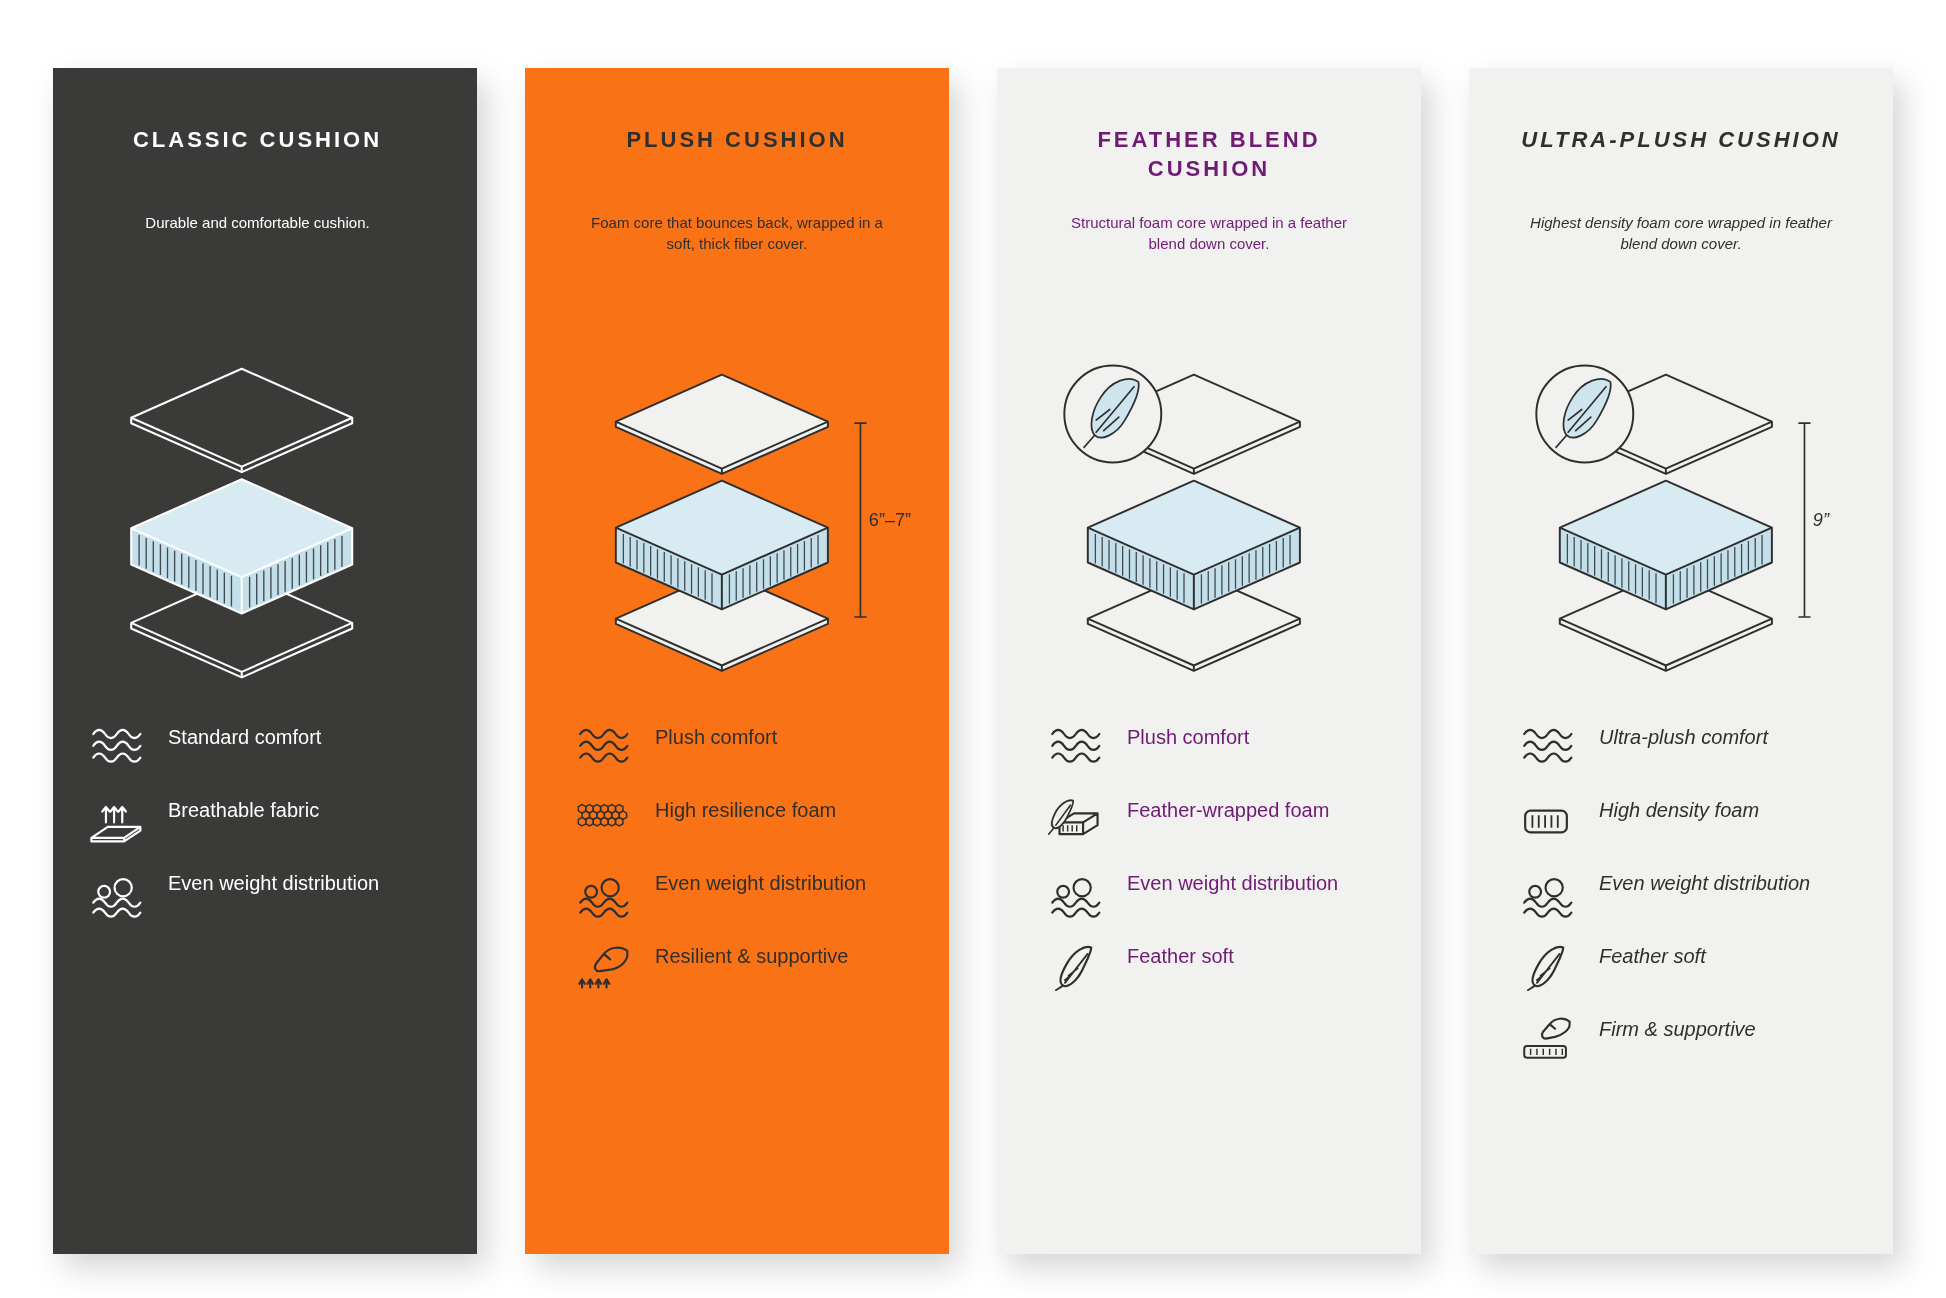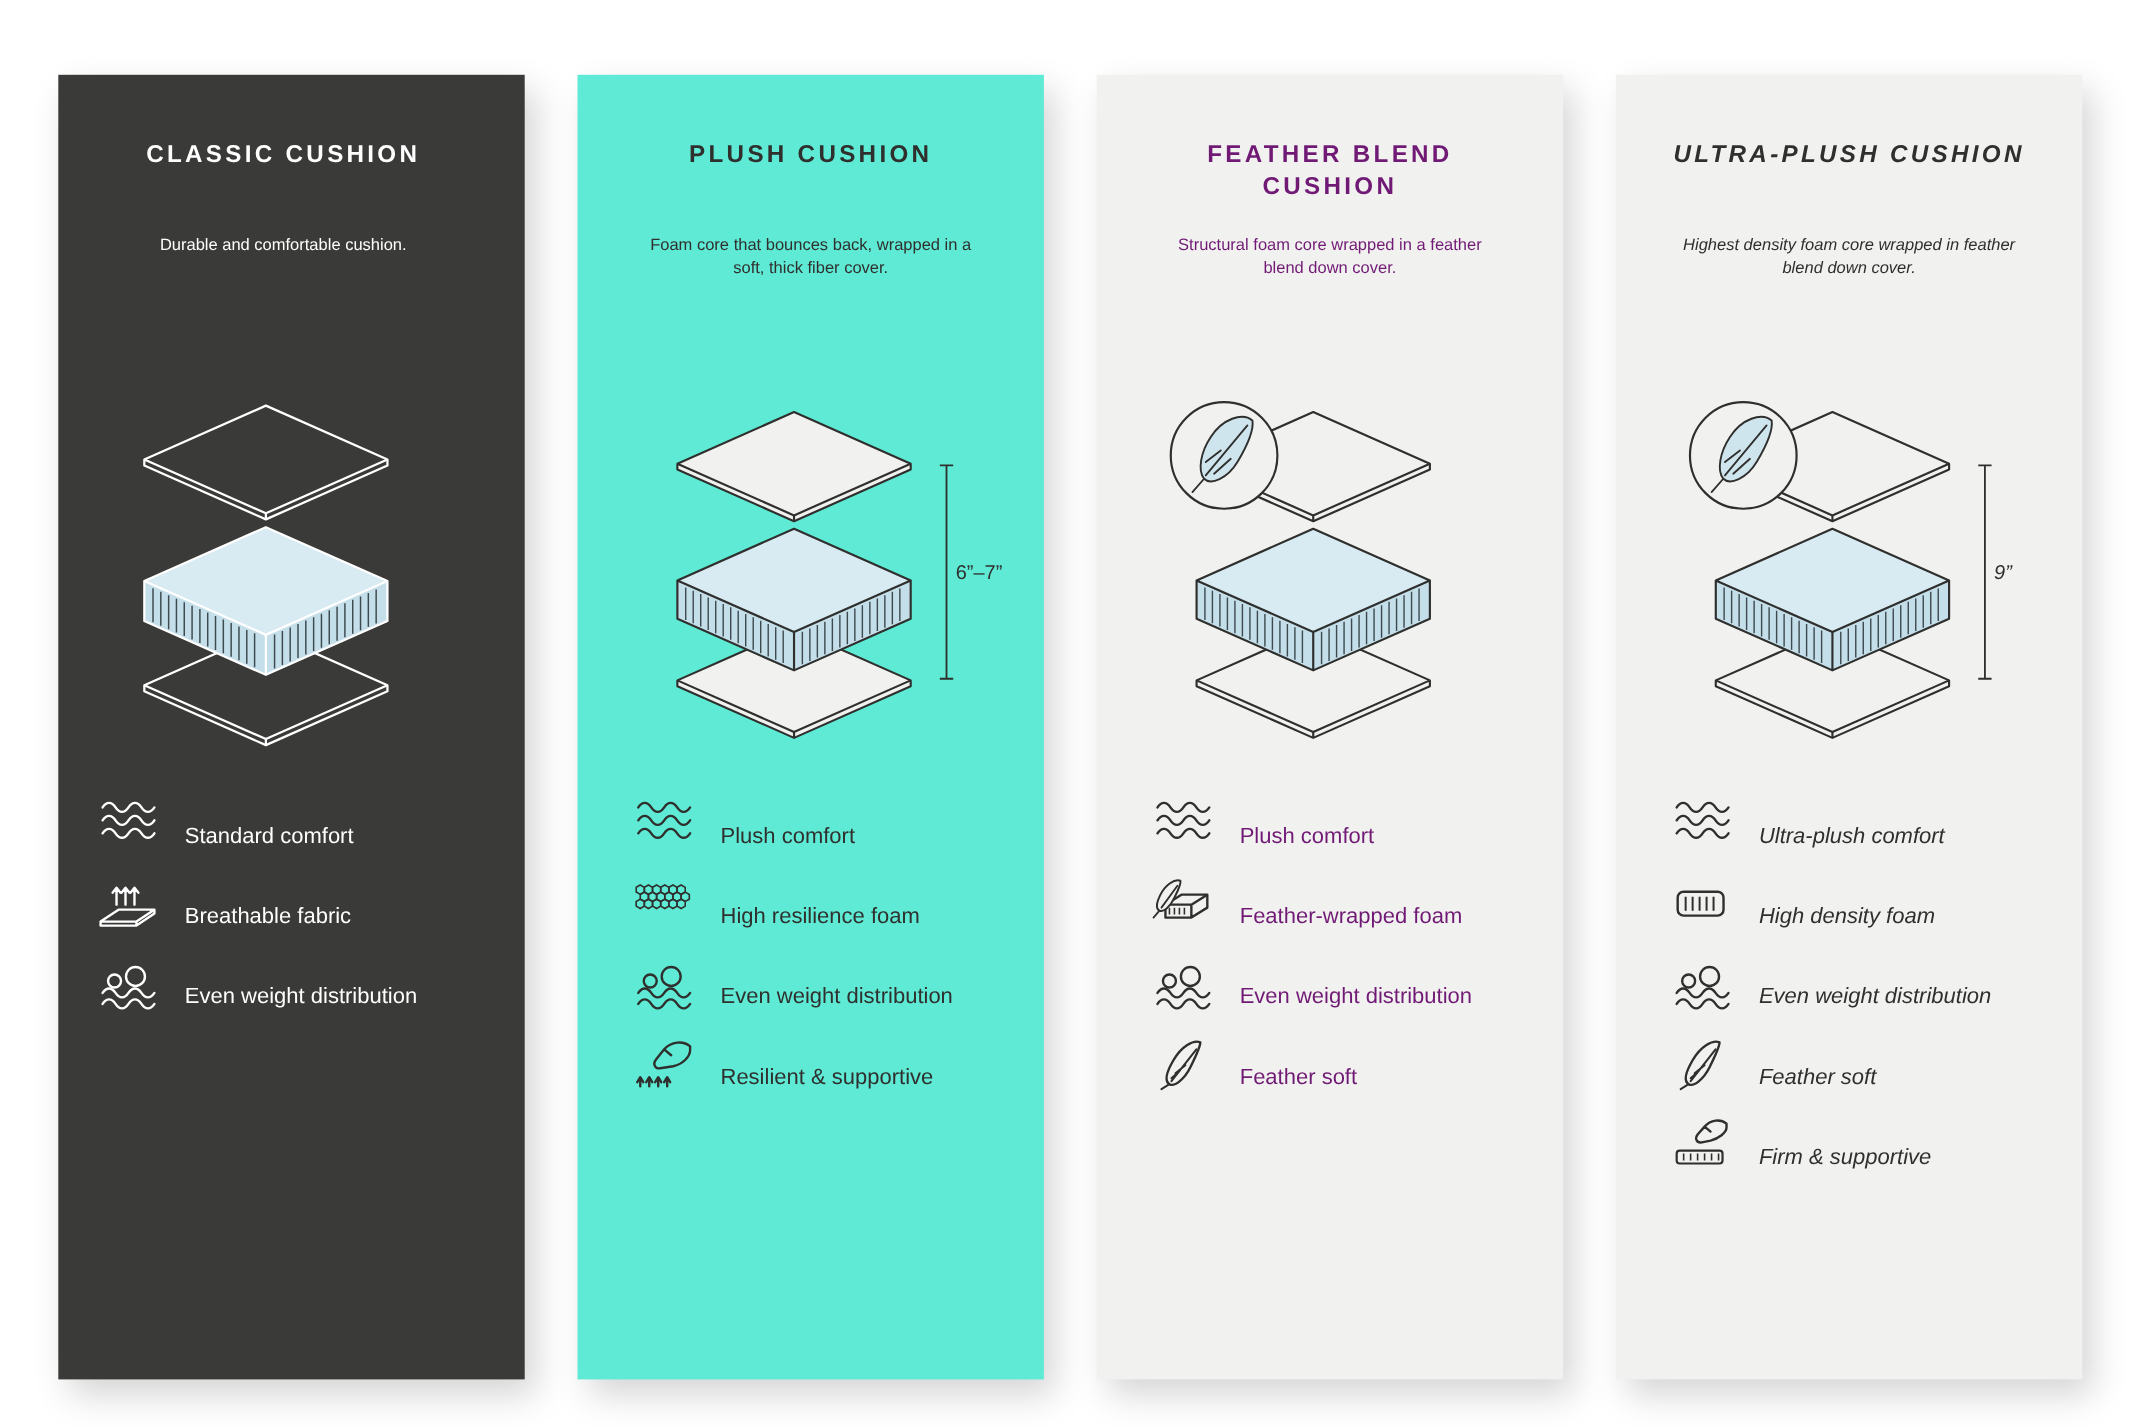--- a/index.html
+++ b/index.html
@@ -5,21 +5,21 @@
   *{box-sizing:border-box;margin:0;padding:0}
   html,body{width:1946px;height:1298px}
   body{font-family:"Liberation Sans",sans-serif;overflow:hidden}
   .stage{display:flex;justify-content:center;align-items:flex-start;gap:48px;padding-top:68px}
   .card{width:424px;height:1186px;padding:0 34px;box-shadow:10px 14px 30px rgba(0,0,0,.17)}
   .title{margin-top:58px;height:78px;font-size:22px;font-weight:bold;letter-spacing:3px;
          text-align:center;line-height:1.3;max-width:330px;margin-left:auto;margin-right:auto}
   .desc{height:116px;font-size:15px;line-height:1.4;text-align:center;max-width:312px;margin:8px auto}
   .diagram{height:372px;display:flex;justify-content:center;align-items:flex-start}
   .features{list-style:none;margin-top:16px;padding-left:12px}
-  .feature{display:flex;align-items:flex-end;margin-bottom:24px}
+  .feature{display:flex;align-items:flex-start;margin-bottom:24px}
   .ficon{flex:0 0 62px;width:62px;display:flex;justify-content:center}
   .flabel{margin-left:22px;font-size:20px;line-height:1.3;max-width:218px}
 </style>
 </head>
 <body style="background: rgb(255, 255, 255);">
 
 <main class="stage">
 
   <article class="card" style="background: rgb(58, 58, 56); color: rgb(255, 255, 255); padding-left: 19px;">
     <h2 class="title">CLASSIC CUSHION</h2>
@@ -61,21 +61,21 @@
               <circle cx="20" cy="24" r="6.5" fill="none" stroke="#ffffff" stroke-width="2.4" stroke-linecap="round" stroke-linejoin="round"></circle>
               <circle cx="41" cy="19.5" r="9.5" fill="none" stroke="#ffffff" stroke-width="2.4" stroke-linecap="round" stroke-linejoin="round"></circle>
               <path d="M8 36 c4 -6 9 -6 13 0 c4 6 9 6 13 0 c4 -6 9 -6 13 0 c4 6 9 6 13 0 M8 47 c4 -6 9 -6 13 0 c4 6 9 6 13 0 c4 -6 9 -6 13 0 c4 6 9 6 13 0" fill="none" stroke="#ffffff" stroke-width="2.4" stroke-linecap="round" stroke-linejoin="round"></path>
             </svg>
           </span>
           <span class="flabel">Even weight distribution</span>
         </li>
       </ul>
   </article>
 
-  <article class="card" style="background: #5eead4; color: rgb(47, 47, 46);">
+  <article class="card" style="background: #f97316; color: rgb(47, 47, 46);">
     <h2 class="title">PLUSH CUSHION</h2>
     <p class="desc">Foam core that bounces back, wrapped in a soft, thick fiber cover.</p>
     <div class="diagram">
         <svg viewBox="0 0 470 440" width="380" height="356" xmlns="http://www.w3.org/2000/svg">
           <path d="M215 296 L355 358 L355 365 L215 427 L75 365 L75 358 Z" fill="#f1f1ef" stroke="#2f2f2e" stroke-width="2.6" stroke-linejoin="round"></path>
           <path d="M75 358 L215 420 L355 358 M215 420 L215 427" fill="none" stroke="#2f2f2e" stroke-width="2.6" stroke-linejoin="round"></path>
           <path d="M215 176 L355 238 L215 300 L75 238 Z" fill="#d8ebf2"></path>
           <path d="M75 238 L215 300 L215 346 L75 284 Z" fill="#c4dfe9"></path>
           <path d="M355 238 L215 300 L215 346 L355 284 Z" fill="#c4dfe9"></path>
           <path d="M85 246.4 L85 285.4 M94 250.4 L94 289.4 M103 254.4 L103 293.4 M112 258.4 L112 297.4 M121 262.4 L121 301.4 M130 266.4 L130 305.4 M139 270.3 L139 309.3 M148 274.3 L148 313.3 M157 278.3 L157 317.3 M166 282.3 L166 321.3 M175 286.3 L175 325.3 M184 290.3 L184 329.3 M193 294.3 L193 333.3 M202 298.2 L202 337.2 M225 299.6 L225 338.6 M234 295.6 L234 334.6 M243 291.6 L243 330.6 M252 287.6 L252 326.6 M261 283.6 L261 322.6 M270 279.6 L270 318.6 M279 275.7 L279 314.7 M288 271.7 L288 310.7 M297 267.7 L297 306.7 M306 263.7 L306 302.7 M315 259.7 L315 298.7 M324 255.7 L324 294.7 M333 251.7 L333 290.7 M342 247.8 L342 286.8 " stroke="#3e4a50" stroke-width="1.7" fill="none"></path>

